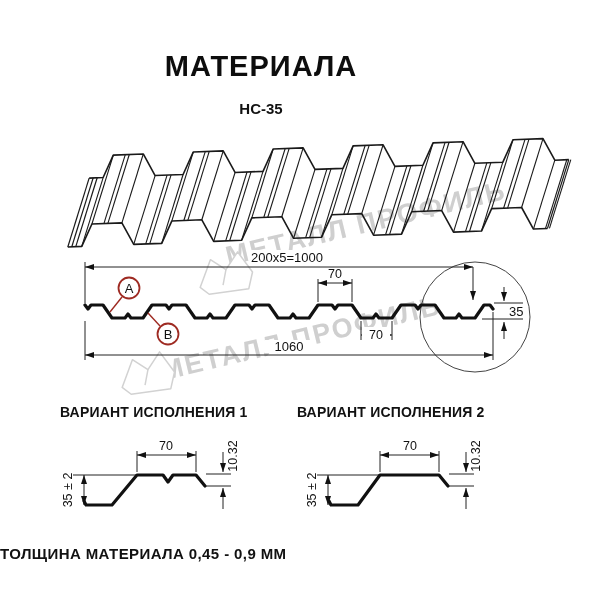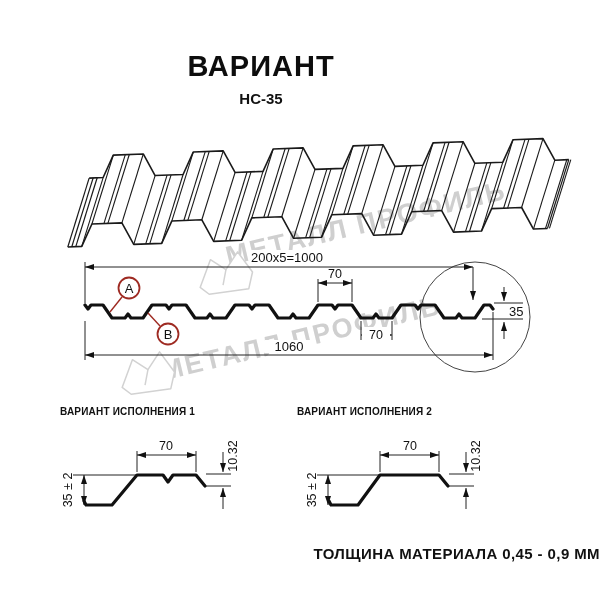--- a/index.html
+++ b/index.html
@@ -1,26 +1,26 @@
 <!DOCTYPE html>
 <html><head>
 <meta charset="utf-8">
 <style>
   html,body{margin:0;padding:0;background:#fff;}
   #stage{position:relative;width:600px;height:600px;background:#fff;overflow:hidden;
          font-family:"Liberation Sans",sans-serif;color:#111;}
   #drawing{position:absolute;left:0;top:0;}
   .hdr{position:absolute;left:0;top:50px;width:522px;text-align:center;}
   .hdr .t{font-size:29px;font-weight:bold;letter-spacing:1px;color:#0d0d0d;}
-  .hdr .s{font-size:15px;font-weight:600;margin-top:7px;color:#111;}
-  .vhead{position:absolute;font-size:10px;font-weight:bold;line-height:14px;color:#111;
+  .hdr .s{font-size:15px;font-weight:600;margin-top:17px;color:#111;}
+  .vhead{position:absolute;font-size:14px;font-weight:bold;line-height:14px;color:#111;
          letter-spacing:.2px;white-space:nowrap;}
   #vh1{left:60px;top:405px;}
   #vh2{left:272px;top:405px;margin-left:25px;}
-  .foot{position:absolute;left:0;top:545px;width:600px;text-align:right;
+  .foot{position:absolute;left:0;top:545px;width:600px;text-align:left;
         font-size:15px;font-weight:600;letter-spacing:.4px;color:#111;}
   svg text{font-family:"Liberation Sans",sans-serif;fill:#111;}
   .dimtxt{font-size:12.5px;}
   .bigdim{font-size:13px;}
   .wmtxt{font-size:27px;font-weight:bold;letter-spacing:2px;fill:#cfcfcf;}
 </style>
 </head>
 <body>
 
 <div id="stage">
@@ -152,21 +152,21 @@
         <line x1="466" y1="509" x2="466" y2="488" marker-end="url(#arr)"></line>
       </g>
       <path d="M329,501 l2,4 h27 l22,-30 h59 l9,11" fill="none" stroke="#111" stroke-width="3.2" stroke-linecap="round" stroke-linejoin="round"></path>
       <text class="dimtxt" x="410" y="450" text-anchor="middle">70</text>
       <text class="dimtxt" transform="translate(316,490) rotate(-90)" text-anchor="middle">35 ± 2</text>
       <text class="dimtxt" transform="translate(480,456) rotate(-90)" text-anchor="middle">10.32</text>
     </g>
   </svg>
 
   <div class="hdr">
-    <div class="t">ВАРИАНТ</div>
+    <div class="t">МАТЕРИАЛА</div>
     <div class="s">НС-35</div>
   </div>
 
   <div class="vhead" id="vh1">
     <div>ВАРИАНТ ИСПОЛНЕНИЯ 1</div>
   </div>
 
   <div class="vhead" id="vh2">
     <div>ВАРИАНТ ИСПОЛНЕНИЯ 2</div>
   </div>

